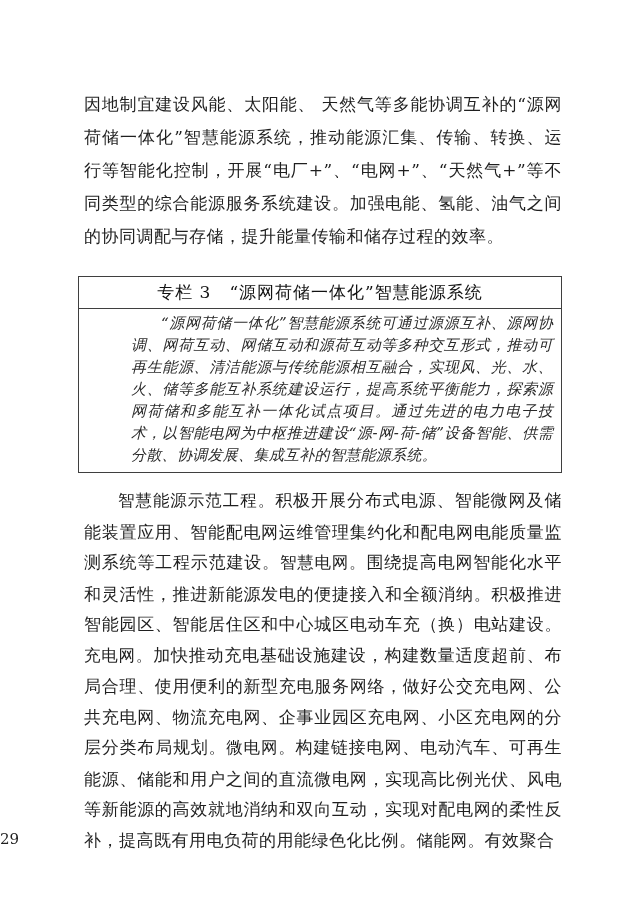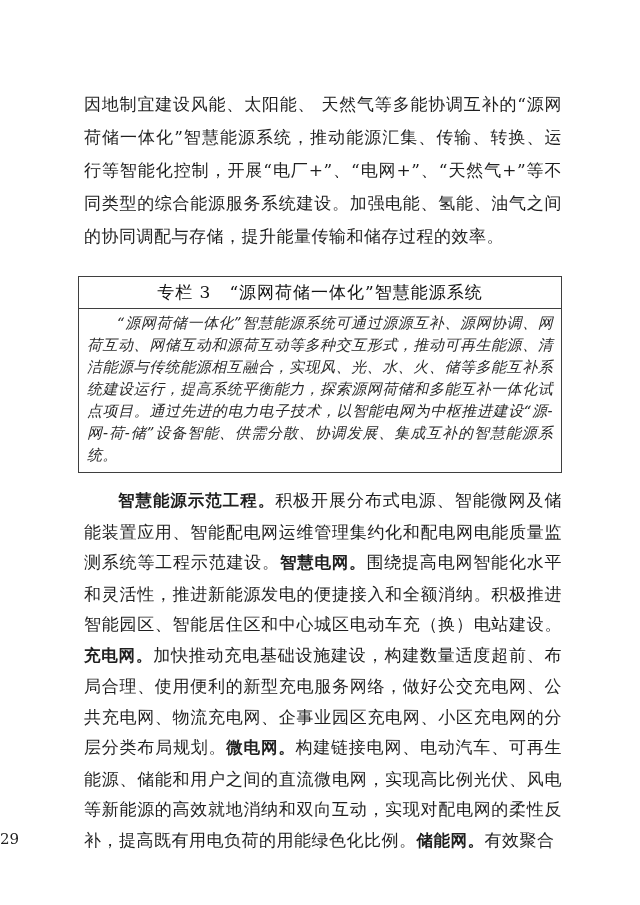--- a/index.html
+++ b/index.html
@@ -24,21 +24,21 @@
     font-size: 17px;
     line-height: 33px;
     text-align: justify;
     text-justify: inter-character;
     letter-spacing: 0.5px;
   }
   .para.indent {
     text-indent: 2em;
   }
   .para .bold {
-    font-weight: 700;
+    font-weight: 400;
     font-family: "DejaVu Sans", "Liberation Sans", sans-serif;
     font-size: 16.5px;
     margin-top: 34px;
   }
   .column-box {
     margin-top: 23px;
     margin-left: -6px;
     width: calc(100% + 6px);
     border: 1px solid #3f3f3f;
     box-sizing: border-box;
@@ -55,20 +55,21 @@
   .column-box .box-body {
     font-size: 15px;
     line-height: 22px;
     padding: 3px 8px 6px 8px;
     text-align: justify;
     text-justify: inter-character;
     text-indent: 2em;
     font-style: italic;
     color: #2a2a2a;
     letter-spacing: 0.3px;
+    margin-left: 44px;
   }
   .para.after-box {
     margin-top: 12px;
     line-height: 30.5px;
   }
   .page-number {
     position: absolute;
     left: 0;
     right: 0;
     top: 830px;

